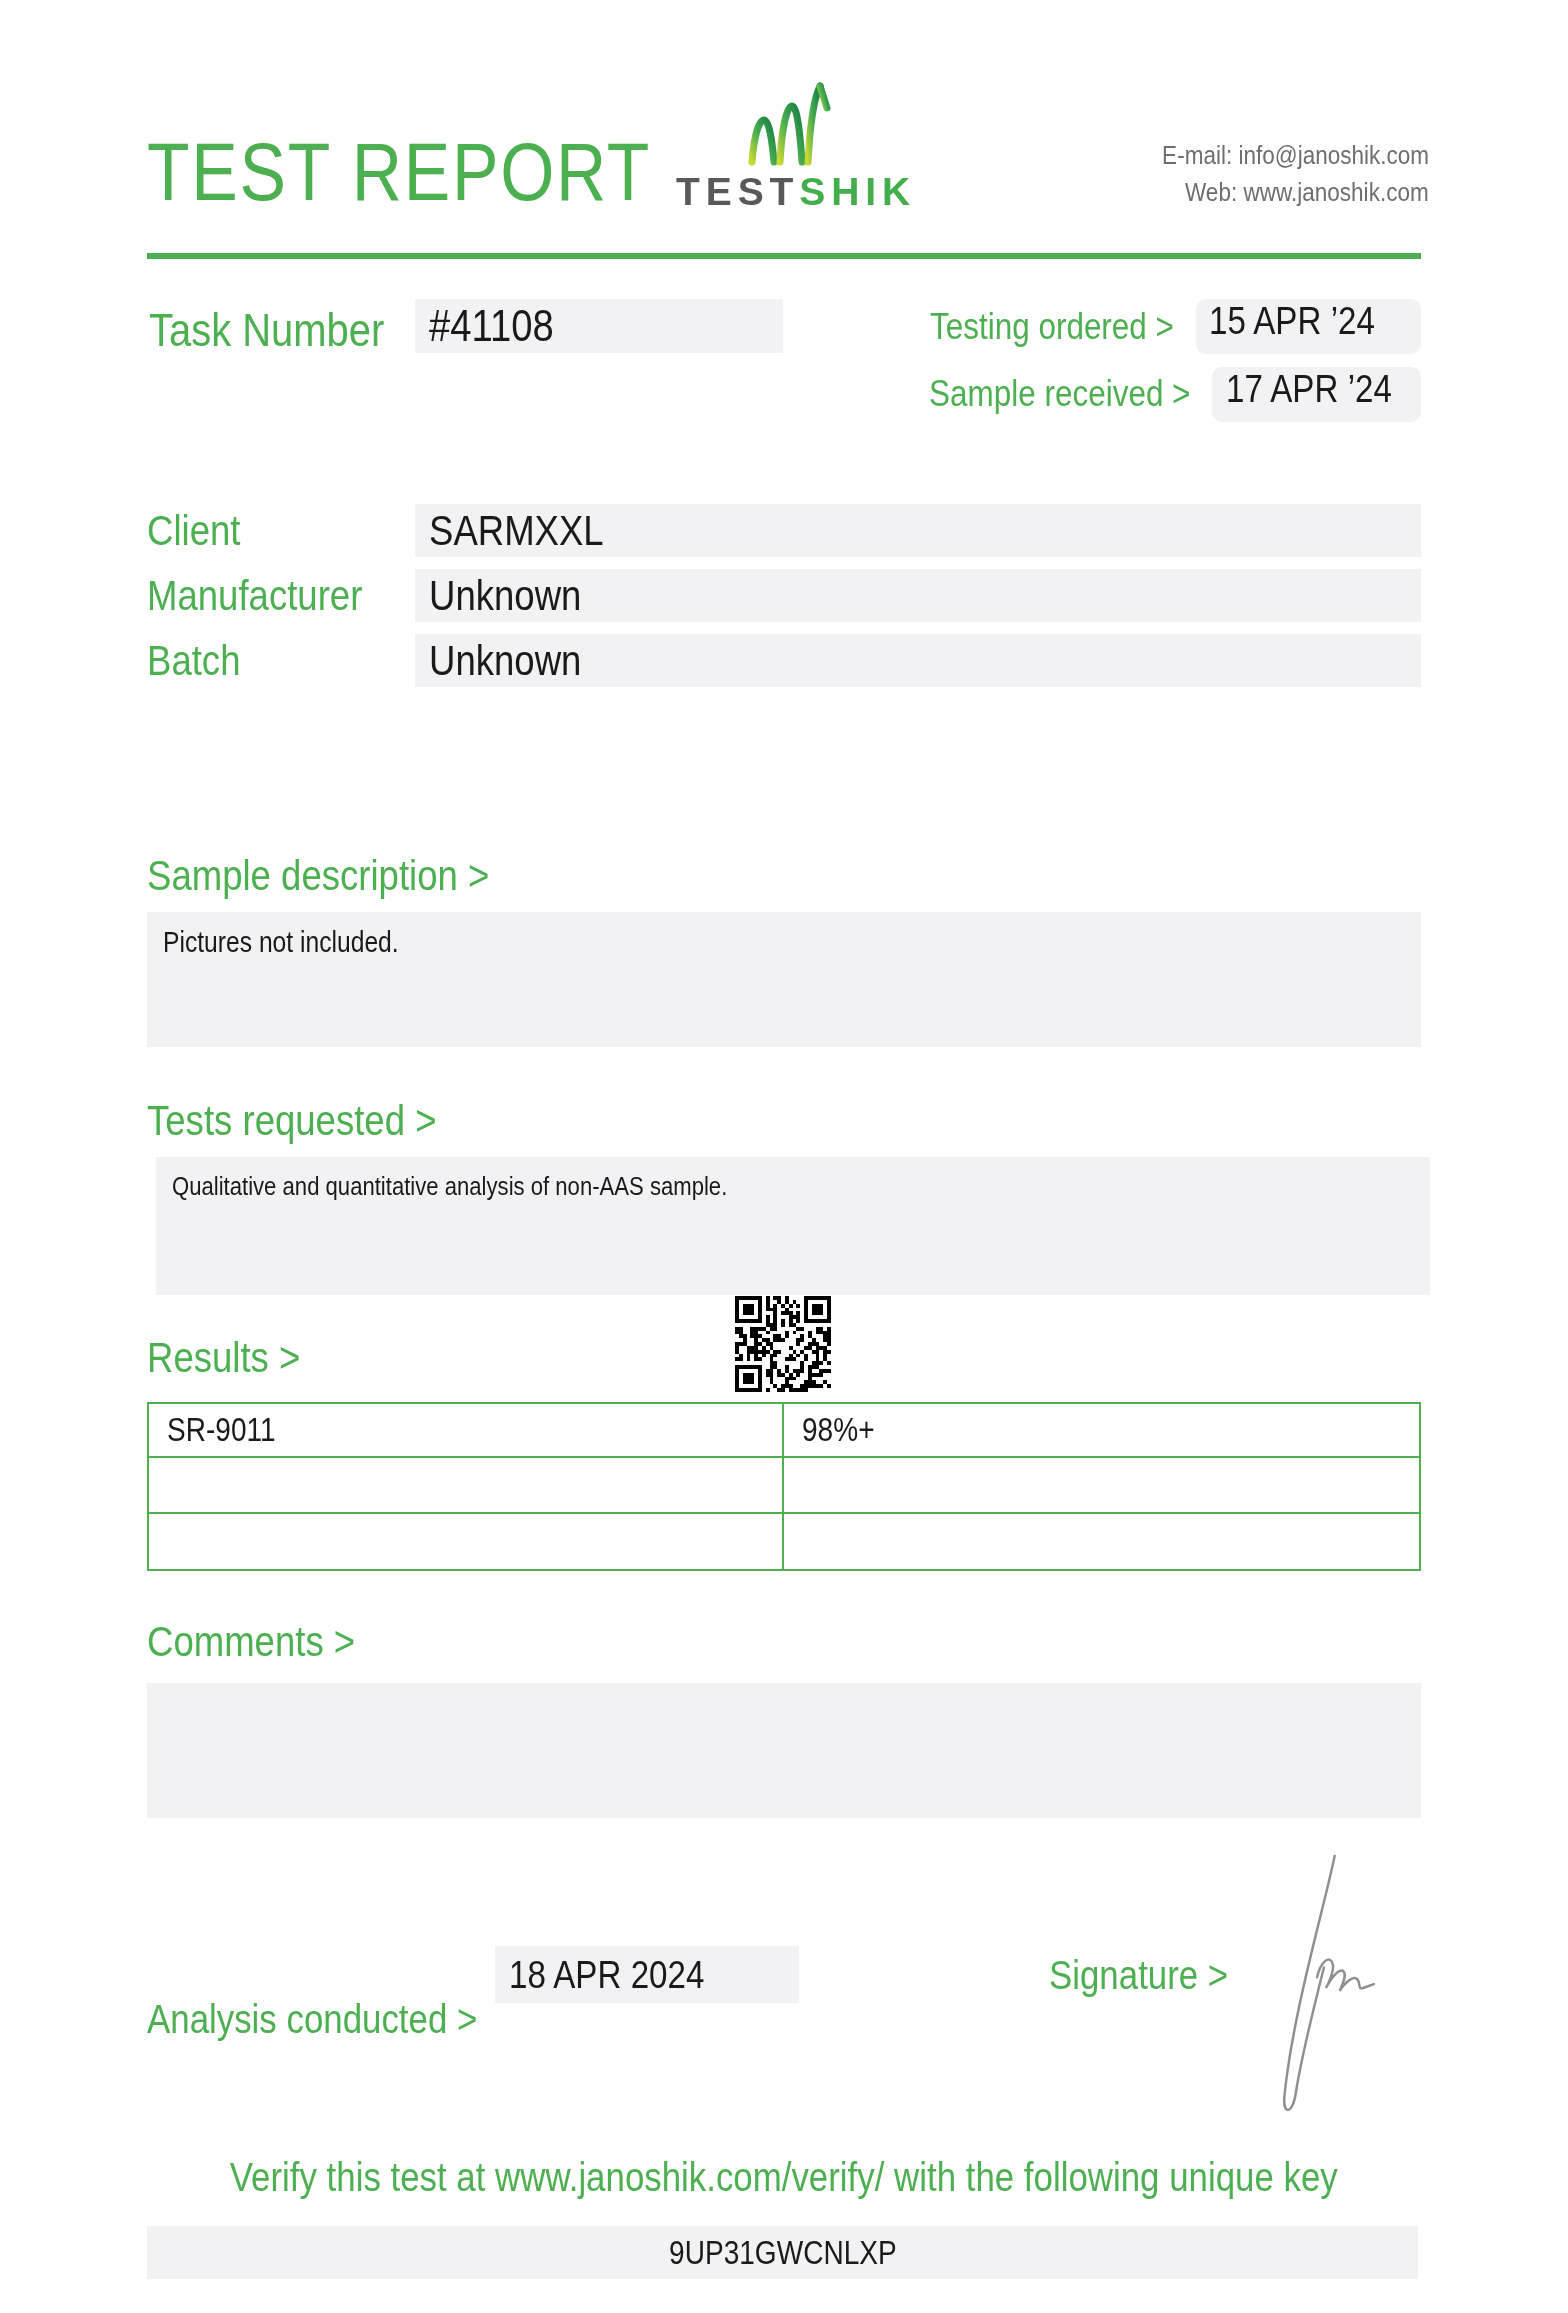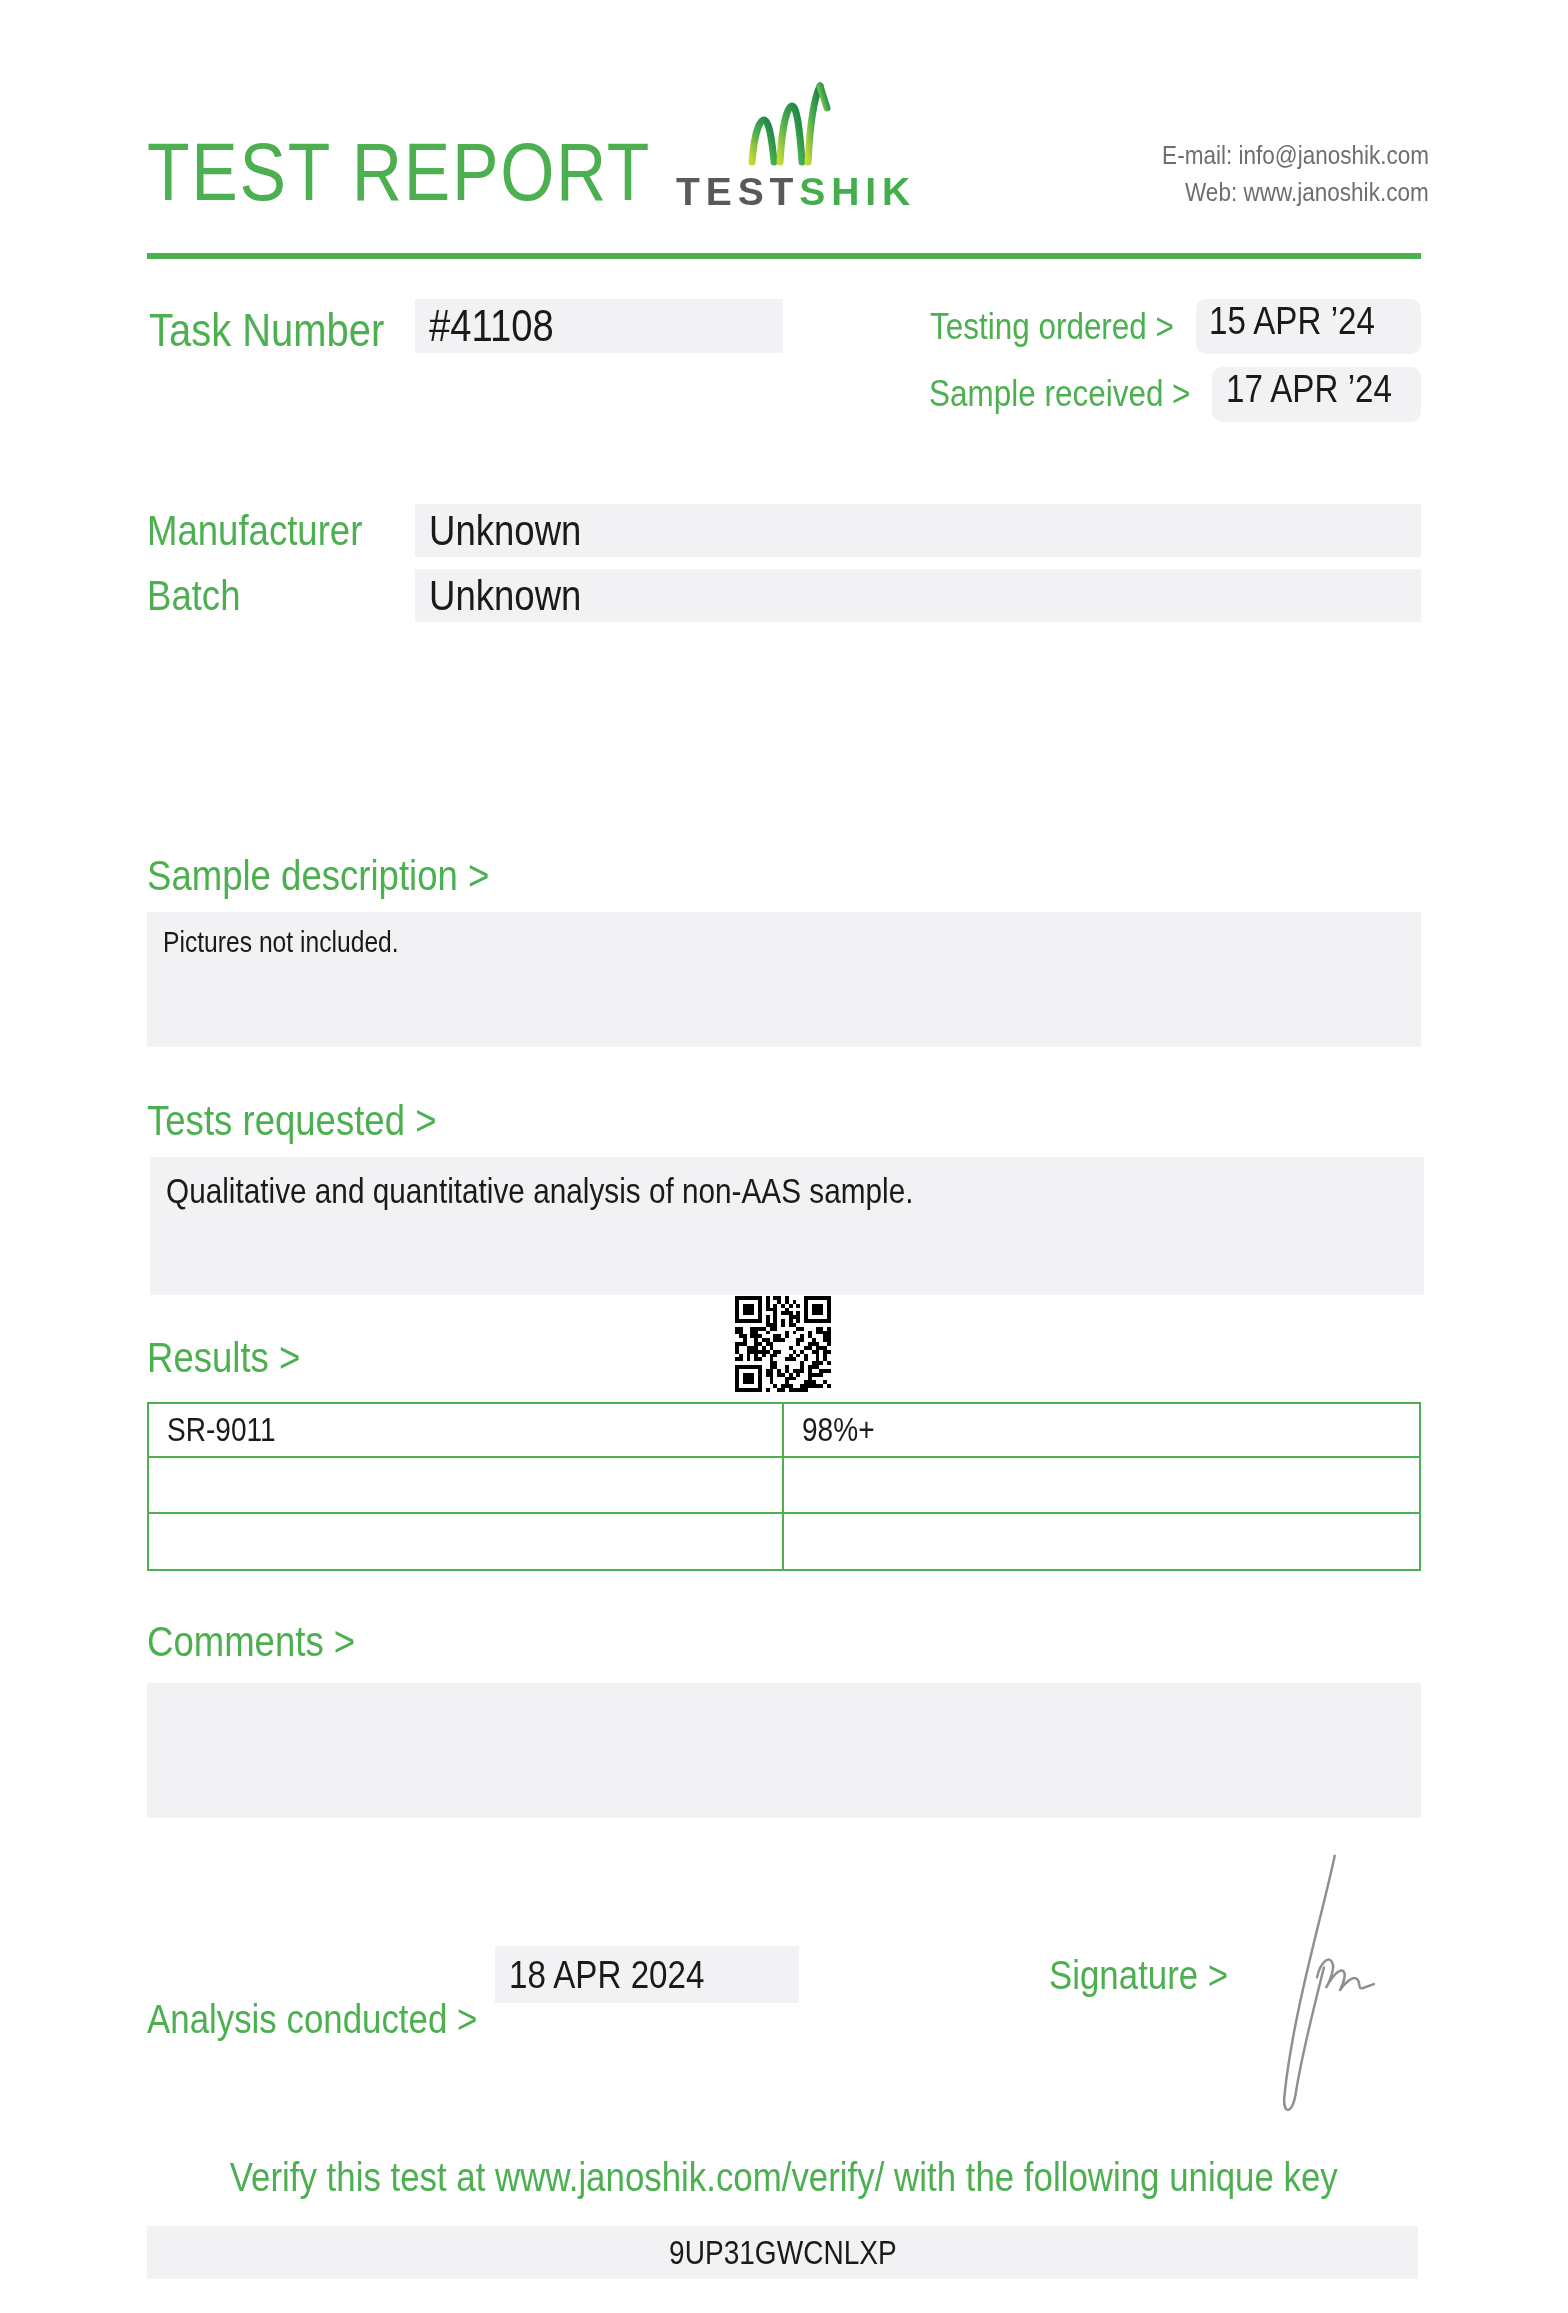--- a/index.html
+++ b/index.html
@@ -40,21 +40,21 @@
 
   .fields { left:147px; top:504px; width:1274px; }
   .field-row { display:flex; align-items:center; margin-bottom:11.8px; height:53px; }
   .field-label { width:268px; font-size:43px; color:#4CAF50; }
   .field-value { flex:1; height:53px; display:flex; align-items:center; padding-left:13.7px; font-size:43px; font-weight:500; background:#f2f1f3; }
 
   .sec-heading { font-size:43px; color:#4CAF50; }
   .desc-heading  { left:147px; top:851px; }
   .desc-box  { left:147px; top:912px; width:1274px; height:135px; padding:13.7px 15.7px; font-size:29px; }
   .tests-heading { left:147px; top:1096px; }
-  .tests-box { left:150px; top:1157px; width:1274px; height:138px; padding:13.7px 15.7px; font-size:35px; }
+  .tests-box { left:156px; top:1157px; width:1274px; height:138px; padding:13.7px 15.7px; font-size:26px; }
 
   .qr { left:735px; top:1296px; width:96px; height:96px; }
   .results-heading { left:147px; top:1333px; }
 
   .results-table { left:147px; top:1402px; width:1274px; border-collapse:collapse; table-layout:fixed; }
   .results-table td { border:2.9px solid #4CAF50; font-size:33px; padding:0 0 0 17.6px; vertical-align:middle; }
   .results-table col.c1 { width:635px; }
   .results-table tr.r1 td { height:54px; }
   .results-table tr.r2 td { height:56px; }
   .results-table tr.r3 td { height:57px; }
@@ -113,20 +113,26 @@
   </div>
   <div class="date-row">
     <span class="date-row-label"><span class="cnr">Sample received &gt;</span></span>
     <span class="date-box gbox">
         <span class="cn">17 APR ’24</span>
       </span>
   </div>
 </div>
 
 <div class="abs fields">
+  <div class="field-row">
+    <span class="field-label"><span class="cn">Client</span></span>
+    <span class="field-value">
+        <span class="cn">SARMXXL</span>
+      </span>
+  </div>
   <div class="field-row">
     <span class="field-label"><span class="cn">Manufacturer</span></span>
     <span class="field-value">
         <span class="cn">Unknown</span>
       </span>
   </div>
   <div class="field-row">
     <span class="field-label"><span class="cn">Batch</span></span>
     <span class="field-value">
         <span class="cn">Unknown</span>

